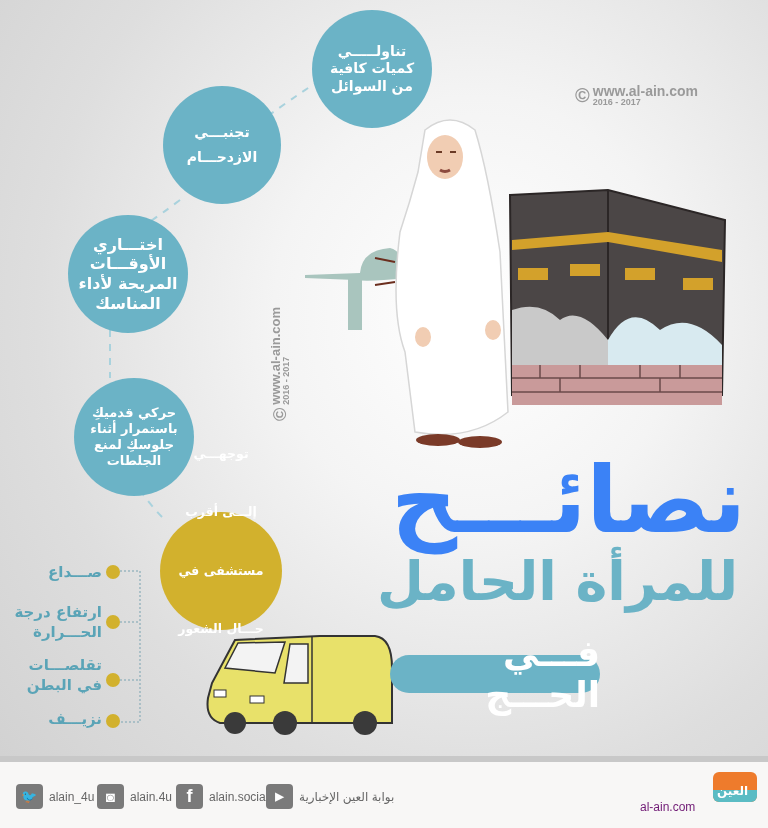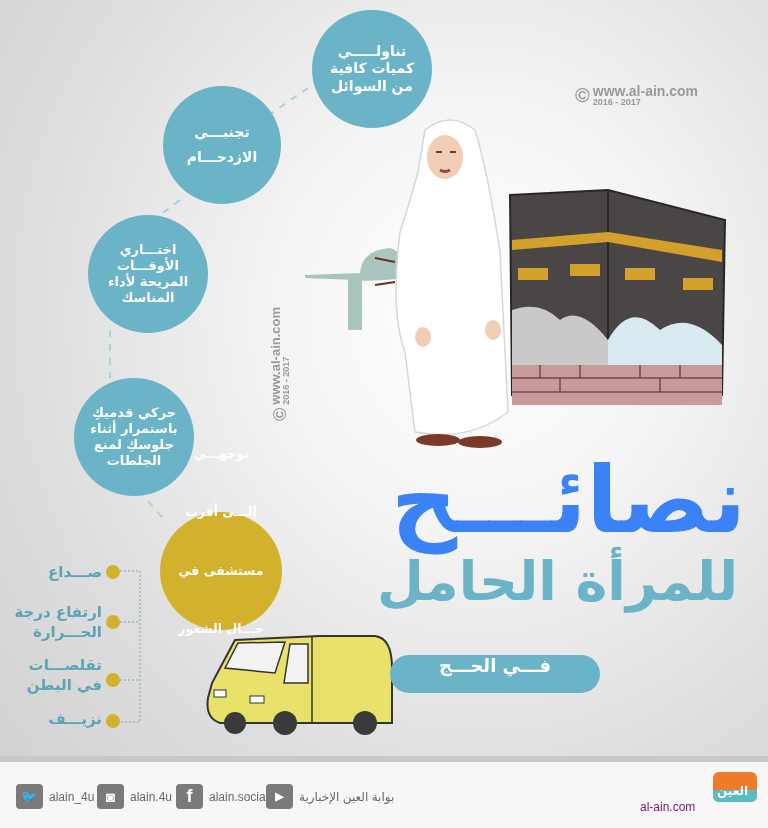--- a/index.html
+++ b/index.html
@@ -24,22 +24,22 @@
     position: absolute; right: 22px; top: 455px; color: #3b82f6;
     font-family: "DejaVu Sans", sans-serif; font-weight: bold; font-size: 92px; direction: rtl; line-height: 1;
   }
   .title2 {
     position: absolute; right: 30px; top: 555px; color: #6bb3c6;
     font-family: "DejaVu Sans", sans-serif; font-weight: bold; font-size: 54px; direction: rtl; line-height: 1;
   }
   .pill {
     position: absolute; left: 390px; top: 655px; width: 210px; height: 38px;
     background: #6bb3c6; border-radius: 19px;
-    color: #fff; font-weight: bold; font-size: 18px; direction: rtl;
-    display: flex; align-items: flex-start; justify-content: center;
+    color: #fff; font-weight: bold; font-size: 36px; direction: rtl;
+    display: flex; align-items: center; justify-content: center;
   }
   .symptom {
     position: absolute; right: 660px; color: #5aa4b7; font-weight: bold; font-size: 15px;
     direction: rtl; text-align: right; line-height: 1.3; white-space: nowrap;
   }
   .dot { position: absolute; width: 14px; height: 14px; border-radius: 50%; background: #d2b12d; }
   .footer {
     position: absolute; left: 0; top: 756px; width: 768px; height: 72px;
     background: #f8f7f6; border-top: 6px solid #c8c8c8;
   }
@@ -68,21 +68,21 @@
   <span>تناولـــــي</span>
   <span>كميات كافية</span>
   <span>من السوائل</span>
 </div>
 
 <div class="bubble blue" style="left:163px;top:86px;width:118px;height:118px;font-size:14px;gap:8px;">
   <span>تجنبـــي</span>
   <span>الازدحـــام</span>
 </div>
 
-<div class="bubble blue" style="left:88px;top:215px;width:120px;height:118px;font-size:13px;">
+<div class="bubble blue" style="left:68px;top:215px;width:120px;height:118px;font-size:16px;">
   <span>اختـــاري</span>
   <span>الأوقـــات</span>
   <span>المريحة لأداء</span>
   <span>المناسك</span>
 </div>
 
 <div class="bubble blue" style="left:74px;top:378px;width:120px;height:118px;font-size:13px;">
   <span>حركي قدميكِ</span>
   <span>باستمرار أثناء</span>
   <span>جلوسكِ لمنع</span>

